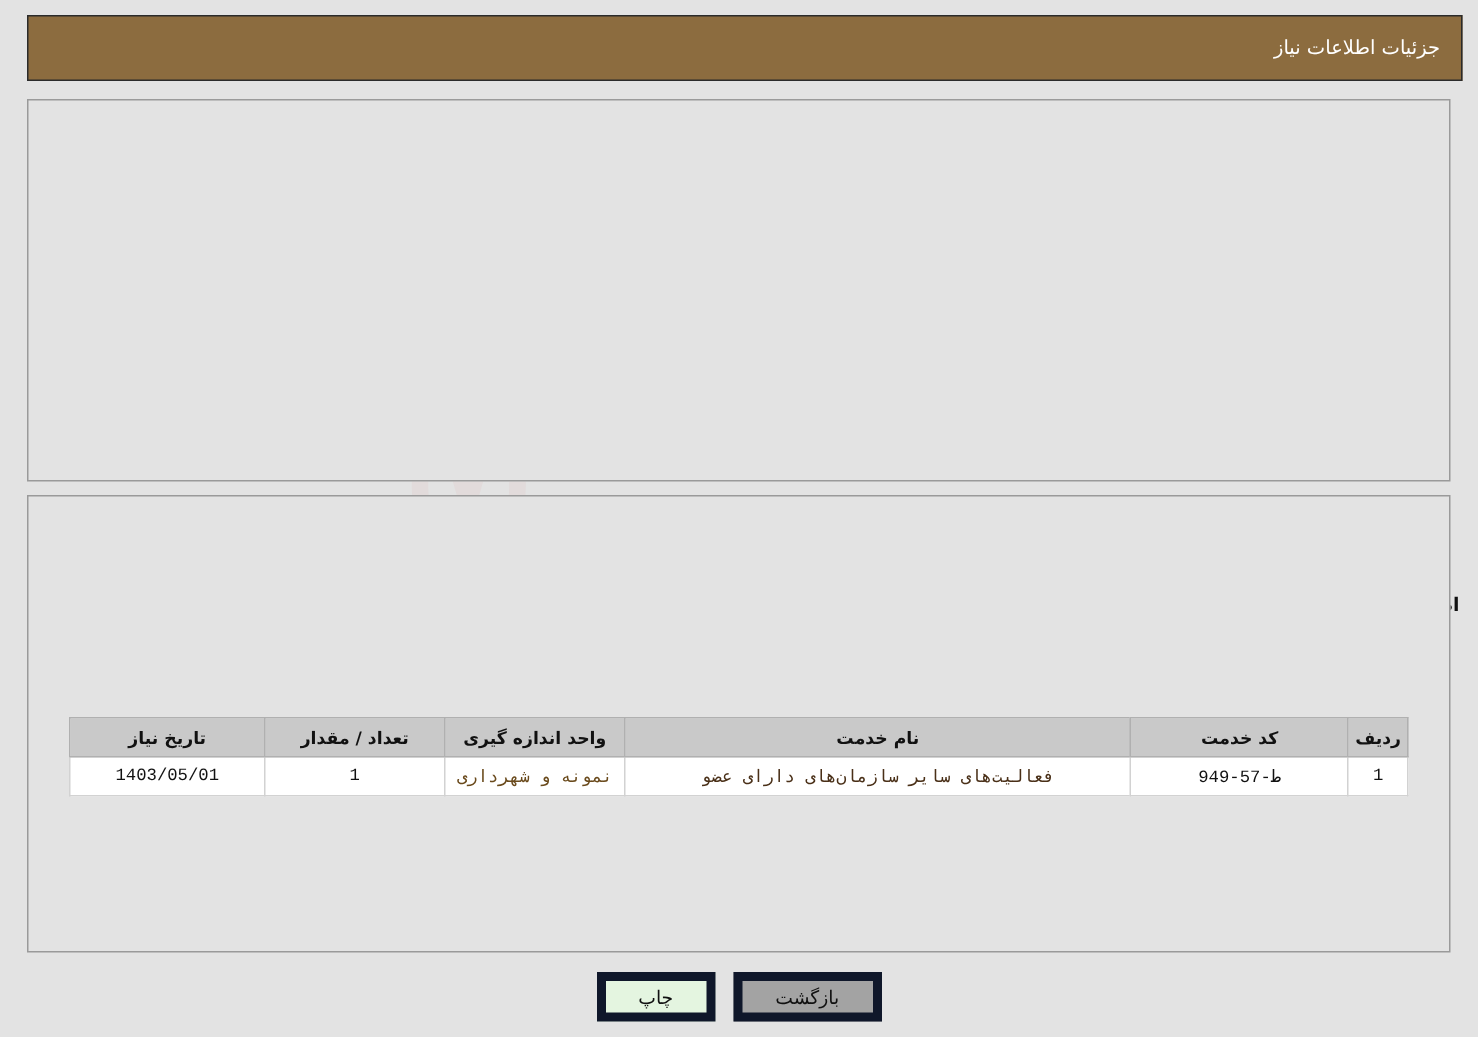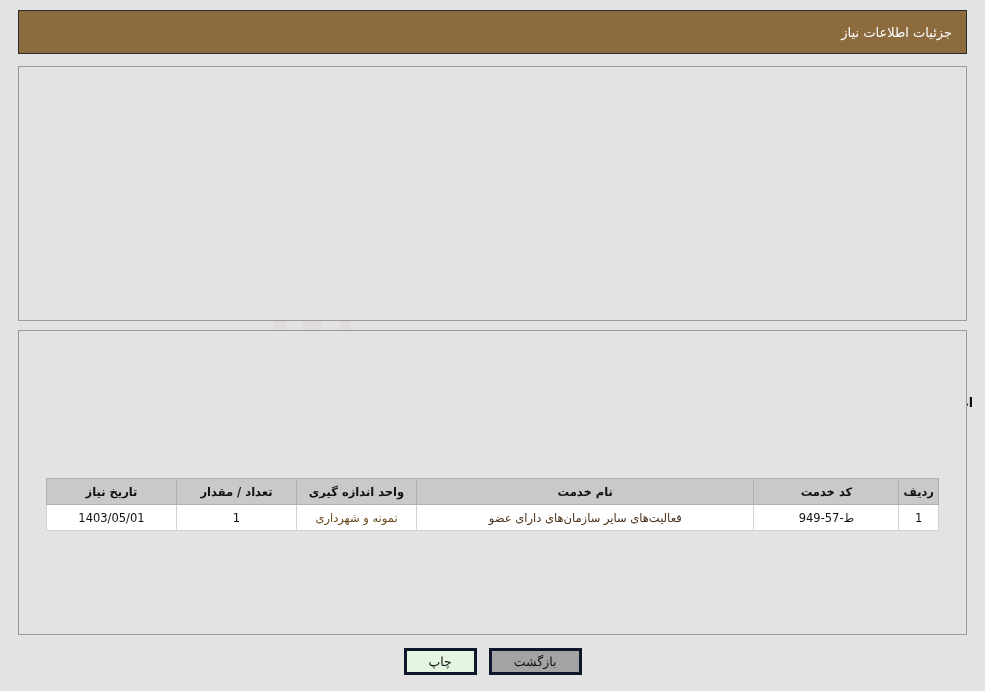--- a/index.html
+++ b/index.html
@@ -21,21 +21,21 @@
     left: 250px; top: 230px;
     width: 520px; height: 160px;
     pointer-events: none;
     z-index: 0;
     opacity: .5;
   }
 
   
   .page-header {
     position: absolute;
-    left: 18px; right: 18px; top: 10px;
+    left: 18px; right: 10px; top: 10px;
     height: 44px;
     background: #8c6c3f;
     border: 1px solid #2b2b2b;
     display: flex;
     align-items: center;
     justify-content: flex-start;
     padding: 0 14px;
     z-index: 2;
   }
   .page-header .title {
@@ -178,35 +178,36 @@
     padding: 0 4px;
   }
   table.grid td {
     border: 1px solid #d2d2d2;
     font-size: 11.5px;
     color: #111;
     height: 26px;
     text-align: center;
     padding: 0 4px;
     background: #fff;
+    font-family: Liberation Mono, monospace;
   }
   table.grid td.svc { color: #4a3018; }
   table.grid td.unit { color: #6a4a1c; }
 
   
   .btnbar {
     position: absolute;
     left: 0; right: 0; top: 648px;
     display: flex;
     justify-content: center;
     gap: 12px;
     z-index: 3;
   }
   .btn {
-    border: 3px solid #0f172a;
+    border: 6px solid #0f172a;
     font-size: 12.5px;
     padding: 3px 22px;
     cursor: pointer;
     color: #111;
   }
   .btn.back { background: #a3a3a3; }
   .btn.print { background: #e4f5e0; }
 </style>
 </head>
 <body>

